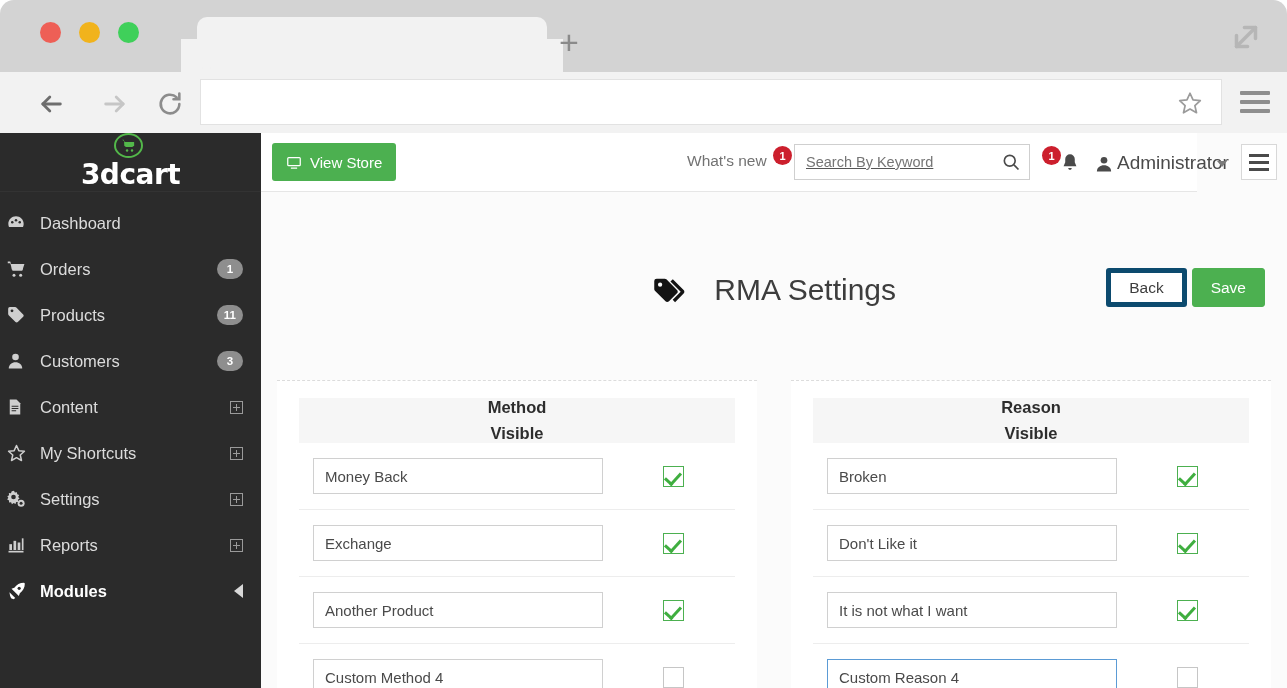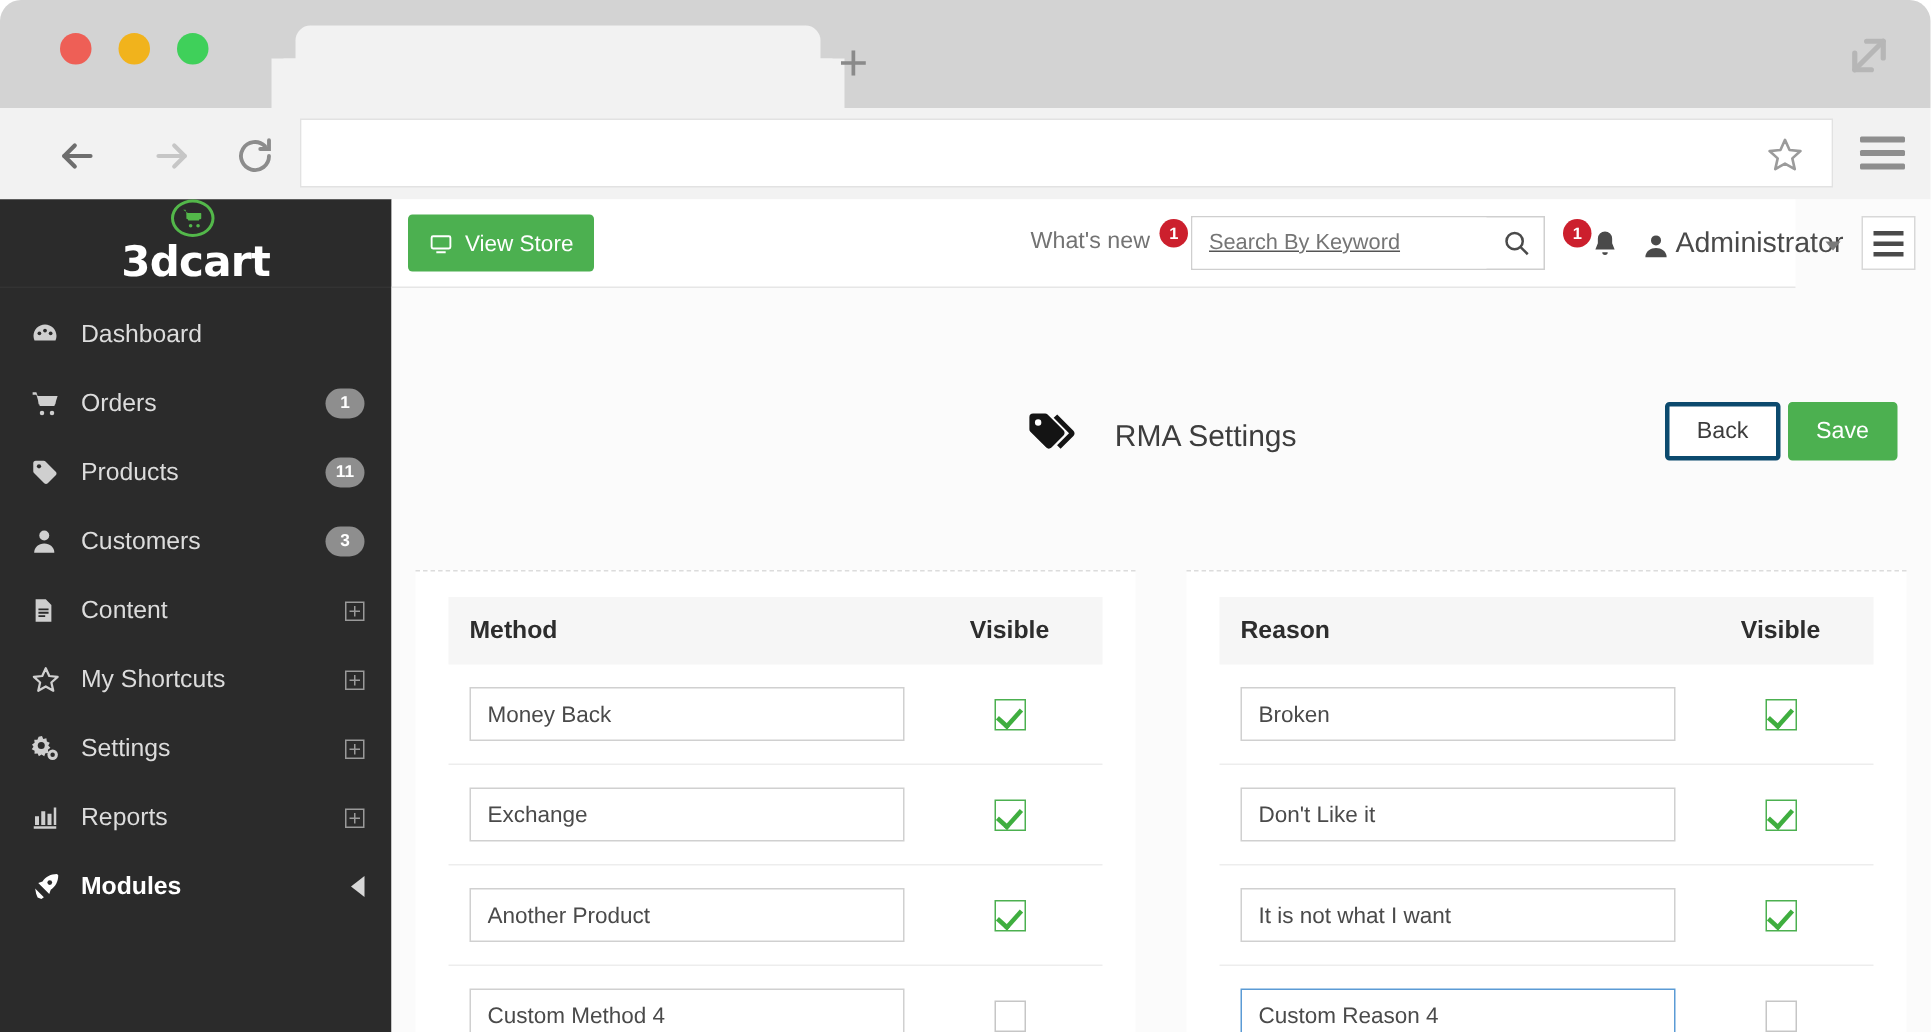--- a/index.html
+++ b/index.html
@@ -89,21 +89,21 @@
     border: 2px solid #53b84a; display: inline-flex;
     align-items: center; justify-content: center; margin-right: 4px;
   }
   .logo-text {
     color: #ffffff; font-size: 28px; font-weight: 700; letter-spacing: -0.5px;
     font-family: "DejaVu Sans", sans-serif;
   }
   .nav-list { padding-top: 8px; }
   .nav-item {
     position: relative; display: flex; align-items: center;
-    height: 46px; padding-left: 20px; color: #d4d4d4;
+    height: 46px; padding-left: 6px; color: #d4d4d4;
     font-size: 16.5px;
   }
   .nav-item .ic { width: 34px; display:inline-flex; align-items:center; color: #cfcfcf; }
   .nav-item .lbl { flex: 1; color: #dcdcdc; }
   .nav-item.active .lbl { color: #ffffff; font-weight: 700; }
   .badge-grey {
     min-width: 26px; height: 20px; padding: 0 7px; margin-right: 18px;
     border-radius: 10px; background: #8e8e8e; color: #fff;
     font-size: 11.5px; font-weight: 700; display: inline-flex;
     align-items: center; justify-content: center;
@@ -168,40 +168,40 @@
   }
   .burger i { width: 20px; height: 3px; background: #4a4a4a; }
 
   
   .content {
     position: absolute; left: 261px; top: 59px; width: 1026px; height: 496px;
     background: #fbfbfb;
   }
   .page-title {
     position: absolute; left: 0; right: 0; top: 81px;
-    text-align: center; font-size: 20px; color: #3d3d3d; font-weight: 400;
+    text-align: center; font-size: 30px; color: #3d3d3d; font-weight: 400;
   }
   .page-title .tag-ic { display:inline-block; vertical-align: -6px; margin-right: 18px; }
   .btn-group { position: absolute; right: 22px; top: 76px; display: flex; }
   .btn {
     height: 39px; padding: 0 18px; font-size: 15.5px; border-radius: 3px;
     display: inline-flex; align-items: center; cursor: pointer;
   }
-  .btn-back { background: #fff; border: 3px solid #0c4a6e; color: #3d3d3d; margin-right: 5px; }
+  .btn-back { background: #fff; border: 5px solid #0c4a6e; color: #3d3d3d; margin-right: 5px; }
   .btn-save { background: #4cb050; border: 1px solid #4cb050; color: #fff; }
 
   
   .panels { position: absolute; left: 16px; top: 188px; width: 994px; display: flex; gap: 34px; }
   .panel {
     width: 480px; background: #fff; border-top: 1px dashed #dcdcdc;
     padding: 17px 22px 0 22px; height: 308px; overflow: hidden;
   }
   .panel-head {
     display: flex; align-items: center; height: 45px;
-    background: #f6f6f6; padding: 0 14px; font-size: 16.5px; font-weight: 700; color: #2d2d2d;
+    background: #f6f6f6; padding: 0 14px; font-size: 16.5px; font-weight: 700; color: #2d2d2d; flex-direction: column;
   }
   .panel-head .col-name { flex: 1; }
   .panel-head .col-vis { width: 96px; text-align: center; }
   .row {
     display: flex; align-items: center; height: 67px;
     border-bottom: 1px solid #ededed; padding: 0 14px;
   }
   .row .field { flex: 1; padding-right: 22px; }
   .row input.txt {
     width: 100%; height: 36px; padding: 0 11px;

